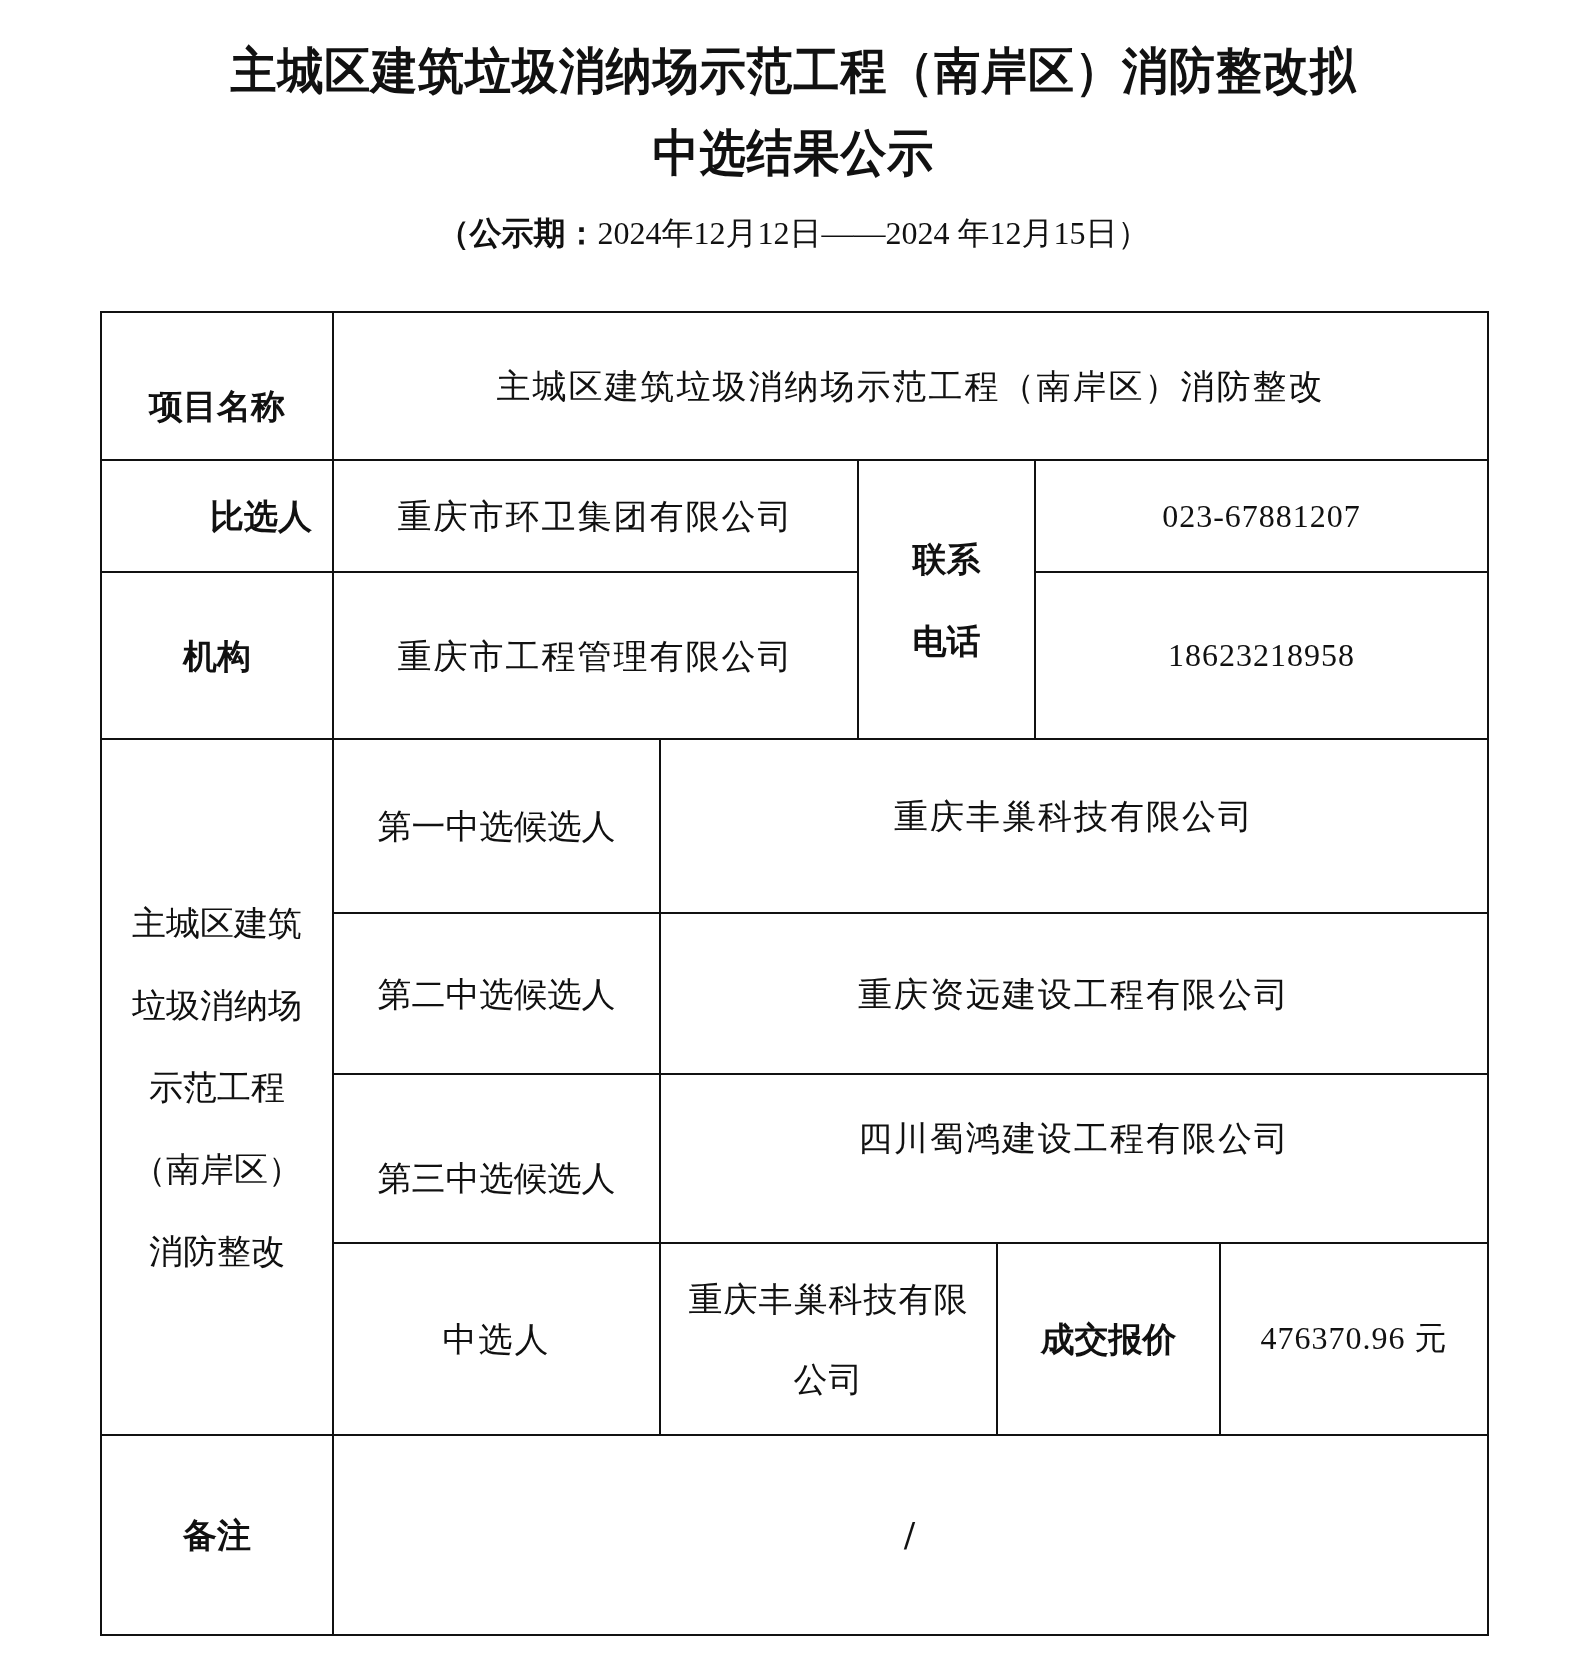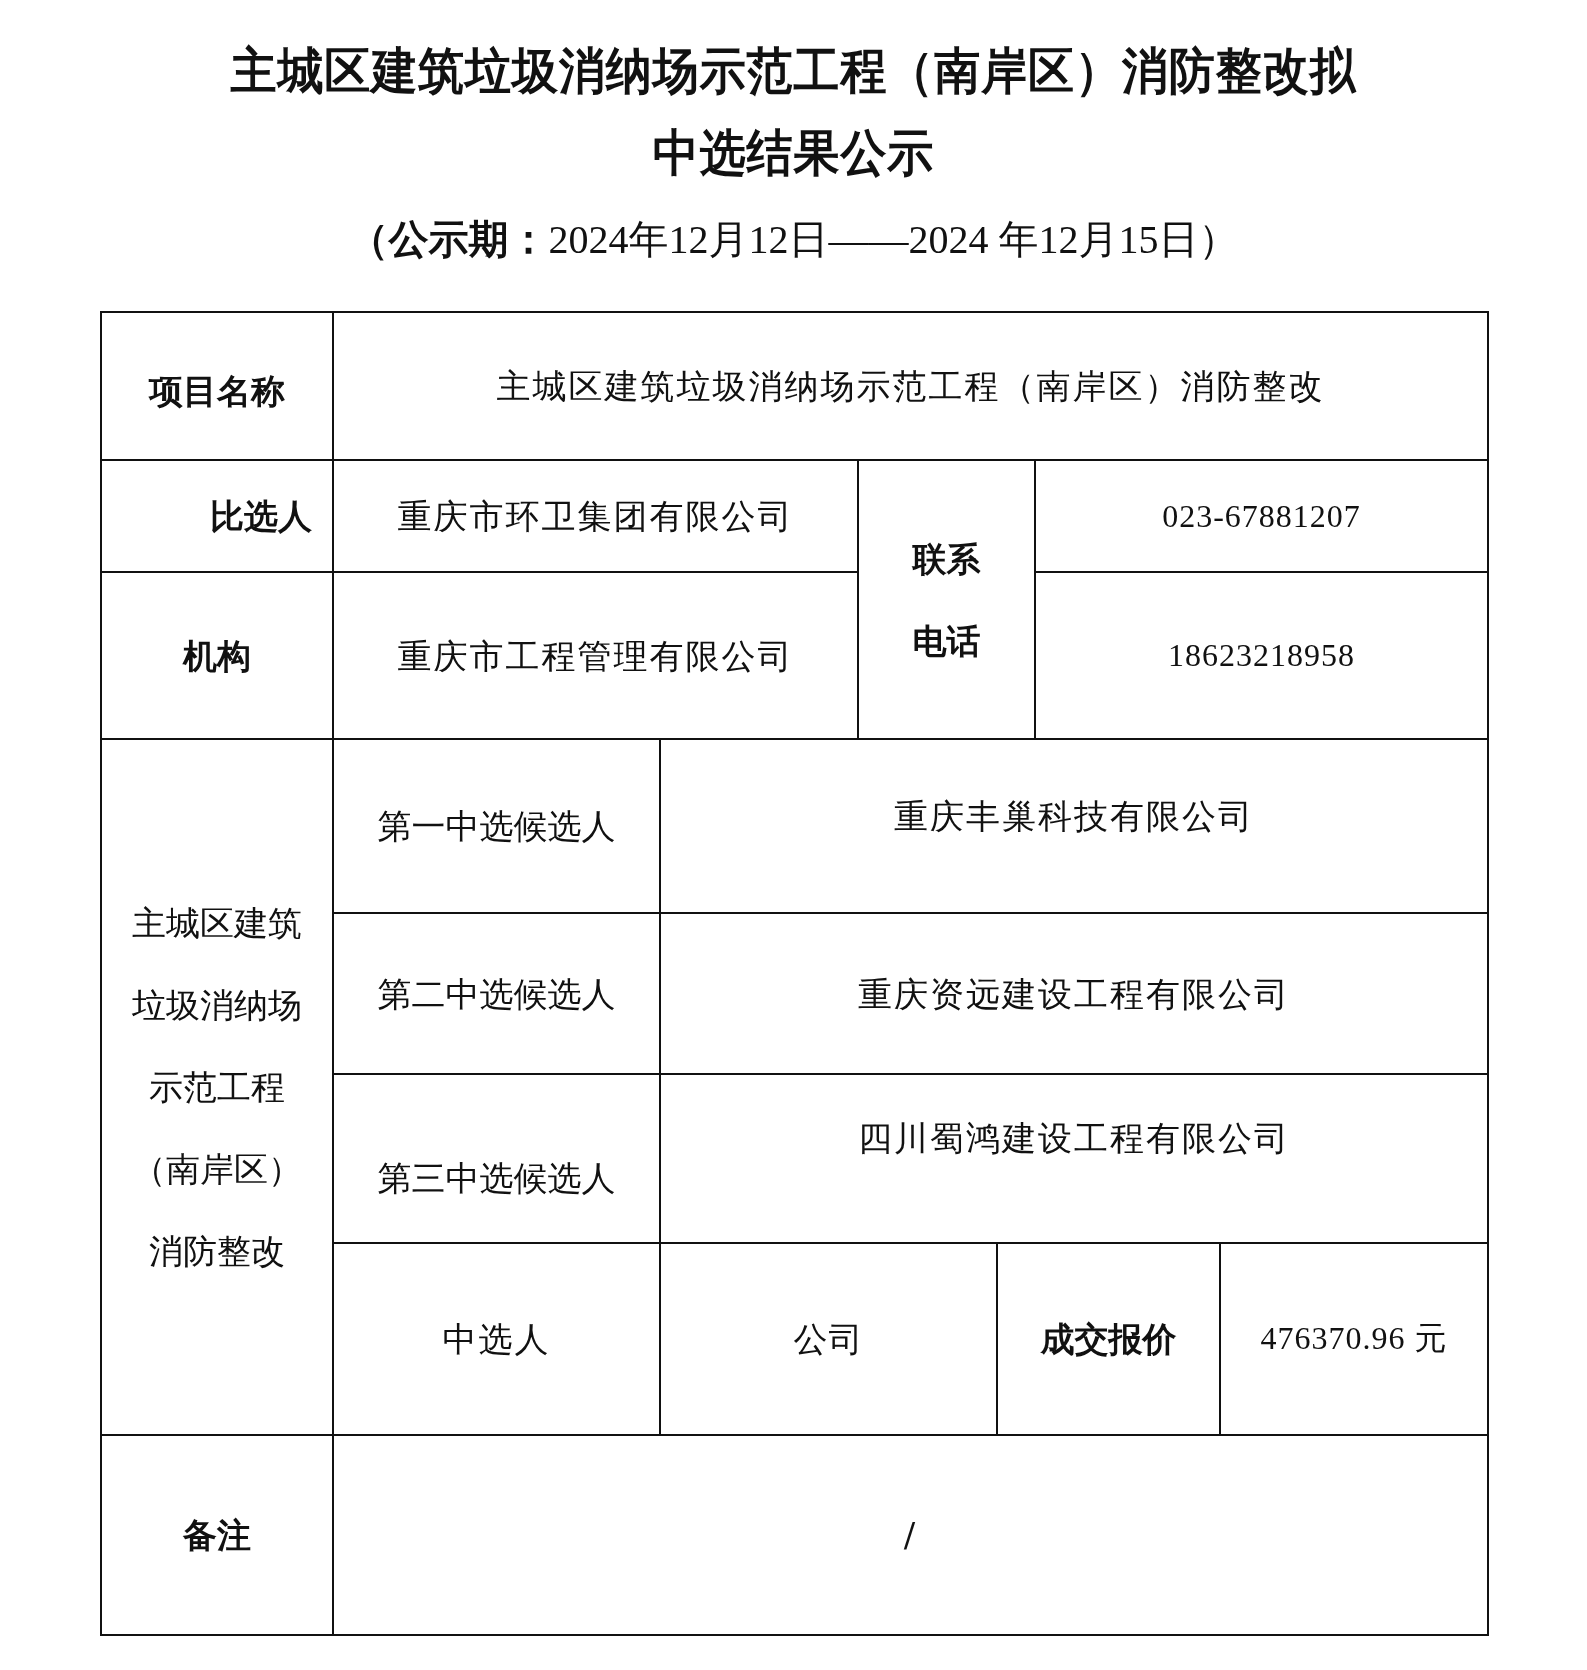--- a/index.html
+++ b/index.html
@@ -1,20 +1,20 @@
 <!DOCTYPE html>
 <html><head>
 <meta charset="utf-8">
 <style>
   html,body{margin:0;padding:0;background:#ffffff;}
   body{width:1587px;height:1670px;position:relative;overflow:hidden;color:#111;font-family:"DejaVu Serif","Liberation Serif",serif;}
   .title{position:absolute;left:0;width:1587px;text-align:center;font-weight:bold;font-size:50px;letter-spacing:1px;font-family:"DejaVu Serif",serif;transform:scaleX(0.92);transform-origin:center;}
   .t1{top:38px;}
   .t2{top:120px;}
-  .period{position:absolute;left:0;width:1587px;top:212px;text-align:center;font-size:40px;font-family:"Liberation Serif","DejaVu Serif",serif;}
+  .period{position:absolute;left:0;width:1587px;top:212px;text-align:center;font-size:32px;font-family:"Liberation Serif","DejaVu Serif",serif;}
   .period .b{font-weight:bold;}
   .cell{position:absolute;display:flex;align-items:center;justify-content:center;text-align:center;box-sizing:border-box;}
   .hline{position:absolute;height:2px;background:#111;}
   .vline{position:absolute;width:2px;background:#111;}
   .lbl{font-size:34px;font-weight:bold;line-height:82px;}
   .val{font-size:34px;line-height:66px;letter-spacing:2px;}
   .num{font-size:32px;font-family:"Liberation Serif","DejaVu Serif",serif;letter-spacing:1px;}
   .stack{display:block;}
 </style>
 </head>
@@ -44,21 +44,21 @@
 
   <div class="vline" style="left:100px;top:311px;height:1325px;"></div>
   <div class="vline" style="left:1487px;top:311px;height:1325px;"></div>
   <div class="vline" style="left:332px;top:311px;height:1325px;"></div>
   <div class="vline" style="left:857px;top:459px;height:281px;"></div>
   <div class="vline" style="left:1034px;top:459px;height:281px;"></div>
   <div class="vline" style="left:659px;top:738px;height:698px;"></div>
   <div class="vline" style="left:996px;top:1242px;height:194px;"></div>
   <div class="vline" style="left:1219px;top:1242px;height:194px;"></div>
 
-  <div class="cell lbl" style="left:102px;top:298px;width:230px;height:186px;">项目名称</div>
+  <div class="cell lbl" style="left:102px;top:313px;width:230px;height:186px;">项目名称</div>
   <div class="cell val" style="left:334px;top:313px;width:1153px;height:146px;">主城区建筑垃圾消纳场示范工程（南岸区）消防整改</div>
 
   <div class="cell lbl" style="left:102px;top:461px;width:230px;height:110px;margin-left:44px;">比选人</div>
   <div class="cell val" style="left:334px;top:461px;width:523px;height:110px;">重庆市环卫集团有限公司</div>
 
   <div class="cell lbl" style="left:102px;top:573px;width:230px;height:165px;flex-direction:column;">
     <span class="stack">机构</span>
   </div>
   <div class="cell val" style="left:334px;top:573px;width:523px;height:165px;">重庆市工程管理有限公司</div>
 
@@ -81,20 +81,21 @@
   <div class="cell val" style="left:661px;top:740px;width:826px;height:152px;">重庆丰巢科技有限公司</div>
 
   <div class="cell val" style="left:334px;top:914px;width:325px;height:159px;letter-spacing:0;">第二中选候选人</div>
   <div class="cell val" style="left:661px;top:914px;width:826px;height:159px;">重庆资远建设工程有限公司</div>
 
   <div class="cell val" style="left:334px;top:1075px;width:325px;height:206px;letter-spacing:0;">第三中选候选人</div>
   <div class="cell val" style="left:661px;top:1075px;width:826px;height:126px;text-align:center;">四川蜀鸿建设工程有限公司</div>
 
   <div class="cell val" style="left:334px;top:1244px;width:325px;height:190px;">中选人</div>
   <div class="cell" style="left:661px;top:1244px;width:335px;height:190px;flex-direction:column;font-size:34px;line-height:80px;letter-spacing:1px;">
+    <span class="stack">重庆丰巢科技有限</span>
     <span class="stack">公司</span>
   </div>
   <div class="cell lbl" style="left:998px;top:1244px;width:221px;height:190px;">成交报价</div>
   <div class="cell num" style="left:1221px;top:1244px;width:266px;height:190px;">476370.96 元</div>
 
   <div class="cell lbl" style="left:102px;top:1436px;width:230px;height:198px;">备注</div>
   <div class="cell val" style="left:334px;top:1436px;width:1153px;height:198px;">/</div>
 </div>
 
 </body></html>

